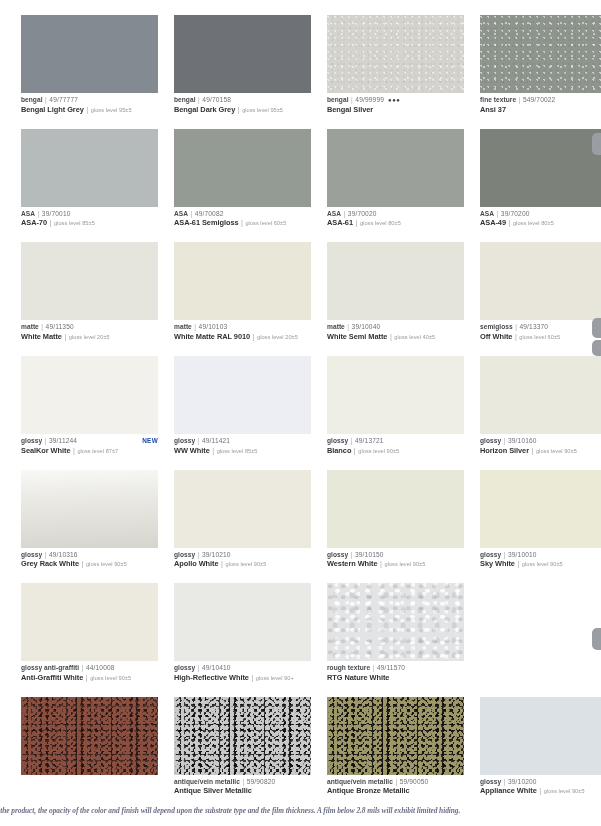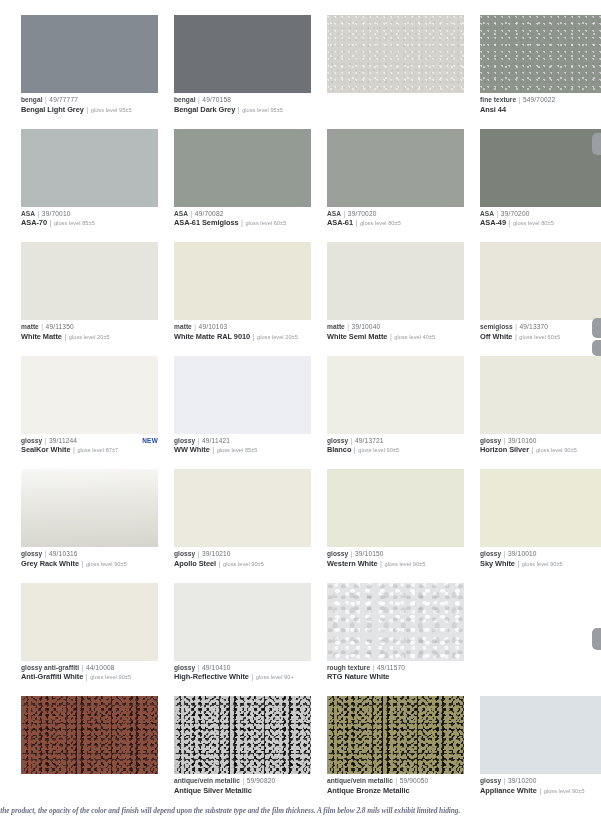--- a/index.html
+++ b/index.html
@@ -200,32 +200,43 @@
           </div>
           <div class="cap-line2">
             <span class="color-name">Bengal Dark Grey</span>
             <span class="sep">|</span>
             <span class="gloss">gloss level 95±5</span>
           </div>
         </div>
       </div>
       <div class="swatch-cell">
         <div class="swatch-chip tex-fine" style="background: rgb(213, 211, 205);"></div>
+        <div class="swatch-caption">
+          <div class="cap-line1">
+            <span class="finish">bengal</span>
+            <span class="sep">|</span>
+            <span class="code">49/99999</span>
+            <span class="dots">●●●</span>
+          </div>
+          <div class="cap-line2">
+            <span class="color-name">Bengal Silver</span>
+          </div>
+        </div>
       </div>
       <div class="swatch-cell">
         <div class="swatch-chip tex-fine" style="background: rgb(141, 149, 140);"></div>
         <div class="swatch-caption">
           <div class="cap-line1">
             <span class="finish">fine texture</span>
             <span class="sep">|</span>
             <span class="code">549/70022</span>
             <span class="new-badge">NEW</span>
           </div>
           <div class="cap-line2">
-            <span class="color-name">Ansi 44</span>
+            <span class="color-name">Ansi 37</span>
           </div>
         </div>
       </div>
     </div>
     <div class="swatch-row">
       <div class="swatch-cell">
         <div class="swatch-chip" style="background: rgb(181, 186, 187);"></div>
         <div class="swatch-caption">
           <div class="cap-line1">
             <span class="finish">ASA</span>
@@ -428,21 +439,21 @@
       </div>
       <div class="swatch-cell">
         <div class="swatch-chip" style="background: rgb(236, 234, 223);"></div>
         <div class="swatch-caption">
           <div class="cap-line1">
             <span class="finish">glossy</span>
             <span class="sep">|</span>
             <span class="code">39/10210</span>
           </div>
           <div class="cap-line2">
-            <span class="color-name">Apollo Steel</span>
+            <span class="color-name">Apollo White</span>
             <span class="sep">|</span>
             <span class="gloss">gloss level 90±5</span>
           </div>
         </div>
       </div>
       <div class="swatch-cell">
         <div class="swatch-chip" style="background: rgb(232, 232, 217);"></div>
         <div class="swatch-caption">
           <div class="cap-line1">
             <span class="finish">glossy</span>

